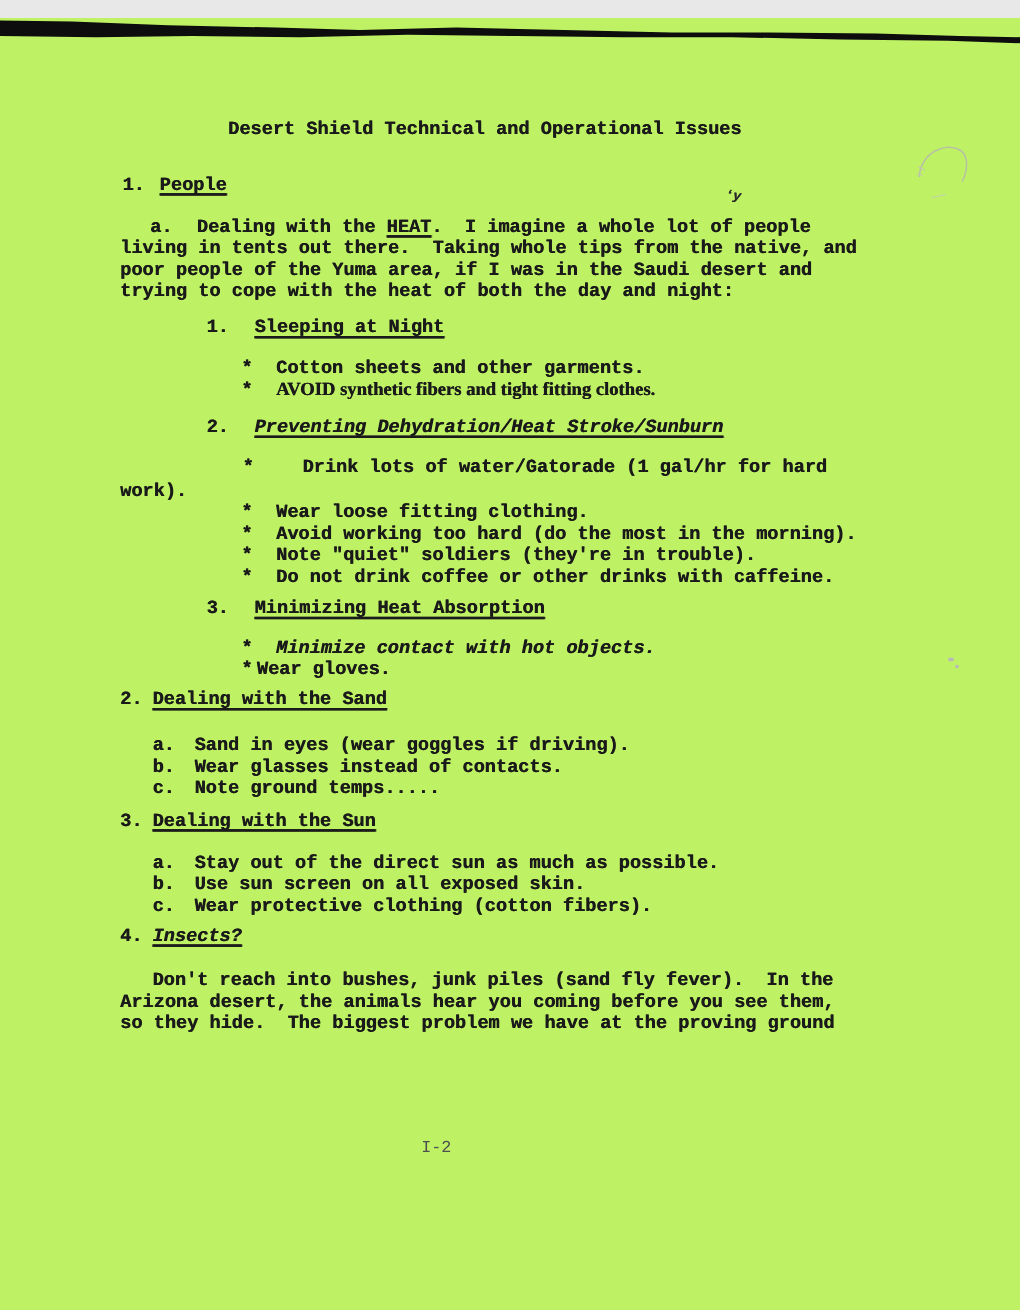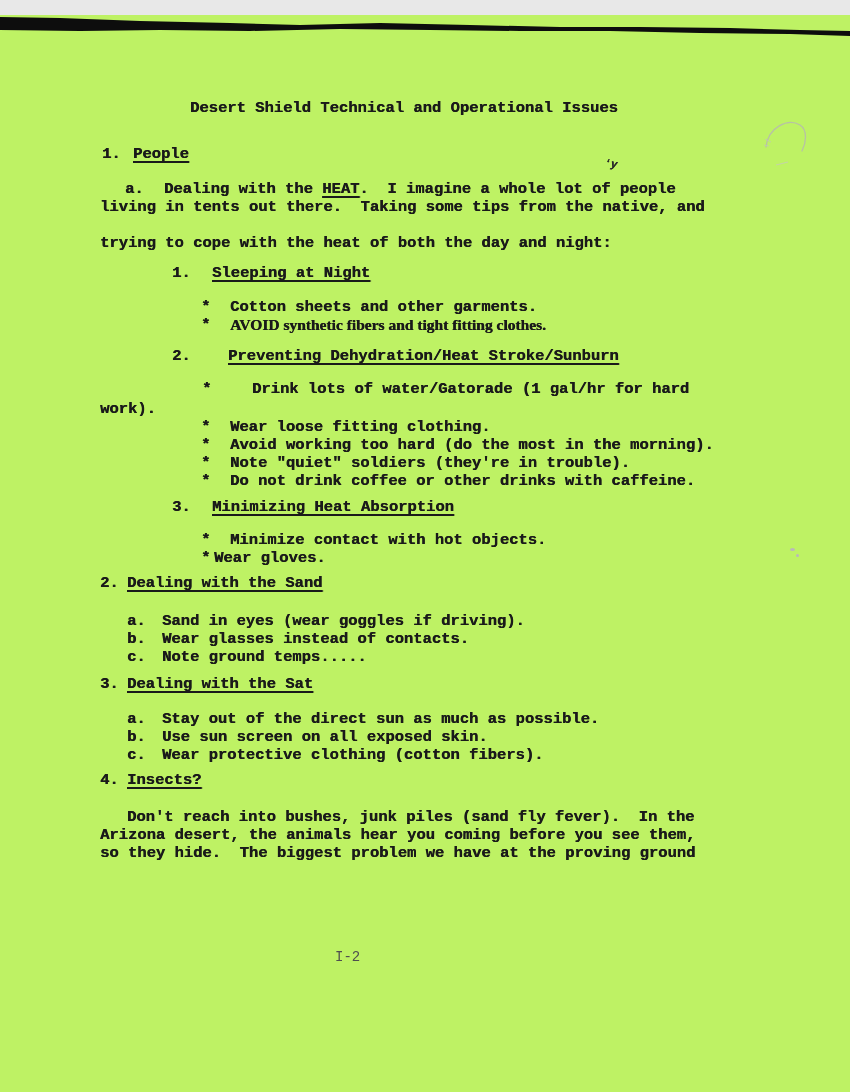--- a/index.html
+++ b/index.html
@@ -64,70 +64,71 @@
 
   <span class="t" style="left:190px; top:85px;">Desert Shield Technical and Operational Issues</span>
 
   <span class="t stray" style="left:604px; top:141px;">ʻy</span>
 
   <span class="t" style="left:102px; top:131px;">1.</span>
   <span class="t u" style="left:133px; top:131px;">People</span>
 
   <span class="t" style="left:125px; top:166px;">a.</span>
   <span class="t" style="left:164px; top:166px;"><span>Dealing with the </span><span class="u">HEAT</span><span>.  I imagine a whole lot of people</span></span>
-  <span class="t" style="left:100px; top:184px;">living in tents out there.  Taking some tips from the native, and</span>
+  <span class="t" style="left:100px; top:184px;">living in tents out there.  Taking whole tips from the native, and</span>
+  <span class="t" style="left:100px; top:202px;">poor people of the Yuma area, if I was in the Saudi desert and</span>
   <span class="t" style="left:100px; top:220px;">trying to cope with the heat of both the day and night:</span>
 
   <span class="t" style="left:172px; top:250px;">1.</span>
   <span class="t u" style="left:212px; top:250px;">Sleeping at Night</span>
   <span class="t" style="left:201px; top:284px;">*</span>
   <span class="t" style="left:230px; top:284px;">Cotton sheets and other garments.</span>
   <span class="t" style="left:201px; top:302px;">*</span>
   <span class="t" style="left:230px; top:302px;font-family:Liberation Serif, serif;">AVOID synthetic fibers and tight fitting clothes.</span>
 
   <span class="t" style="left:172px; top:333px;">2.</span>
-  <span class="t u" style="left:228px; top:333px;">Preventing Dehydration/Heat Stroke/Sunburn</span>
+  <span class="t u" style="left:212px; top:333px;font-style:italic;">Preventing Dehydration/Heat Stroke/Sunburn</span>
   <span class="t" style="left:202px; top:366px;">*</span>
   <span class="t" style="left:252px; top:366px;">Drink lots of water/Gatorade (1 gal/hr for hard</span>
   <span class="t" style="left:100px; top:386px;">work).</span>
   <span class="t" style="left:201px; top:404px;">*</span>
   <span class="t" style="left:230px; top:404px;">Wear loose fitting clothing.</span>
   <span class="t" style="left:201px; top:422px;">*</span>
   <span class="t" style="left:230px; top:422px;">Avoid working too hard (do the most in the morning).</span>
   <span class="t" style="left:201px; top:440px;">*</span>
   <span class="t" style="left:230px; top:440px;">Note "quiet" soldiers (they're in trouble).</span>
   <span class="t" style="left:201px; top:458px;">*</span>
   <span class="t" style="left:230px; top:458px;">Do not drink coffee or other drinks with caffeine.</span>
 
   <span class="t" style="left:172px; top:484px;">3.</span>
   <span class="t u" style="left:212px; top:484px;">Minimizing Heat Absorption</span>
   <span class="t" style="left:201px; top:517px;">*</span>
-  <span class="t" style="left:230px; top:517px;">Minimize contact with hot objects.</span>
+  <span class="t" style="left:230px; top:517px;font-style:italic;">Minimize contact with hot objects.</span>
   <span class="t" style="left:201px; top:535px;">*</span>
   <span class="t" style="left:214px; top:535px;">Wear gloves.</span>
 
   <span class="t" style="left:100px; top:560px;">2.</span>
   <span class="t u" style="left:127px; top:560px;">Dealing with the Sand</span>
   <span class="t" style="left:127px; top:598px;">a.</span>
   <span class="t" style="left:162px; top:598px;">Sand in eyes (wear goggles if driving).</span>
   <span class="t" style="left:127px; top:616px;">b.</span>
   <span class="t" style="left:162px; top:616px;">Wear glasses instead of contacts.</span>
   <span class="t" style="left:127px; top:634px;">c.</span>
   <span class="t" style="left:162px; top:634px;">Note ground temps.....</span>
 
   <span class="t" style="left:100px; top:661px;">3.</span>
-  <span class="t u" style="left:127px; top:661px;">Dealing with the Sat</span>
+  <span class="t u" style="left:127px; top:661px;">Dealing with the Sun</span>
   <span class="t" style="left:127px; top:696px;">a.</span>
   <span class="t" style="left:162px; top:696px;">Stay out of the direct sun as much as possible.</span>
   <span class="t" style="left:127px; top:714px;">b.</span>
   <span class="t" style="left:162px; top:714px;">Use sun screen on all exposed skin.</span>
   <span class="t" style="left:127px; top:732px;">c.</span>
   <span class="t" style="left:162px; top:732px;">Wear protective clothing (cotton fibers).</span>
 
   <span class="t" style="left:100px; top:757px;">4.</span>
-  <span class="t u" style="left:127px; top:757px;">Insects?</span>
+  <span class="t u" style="left:127px; top:757px;font-style:italic;">Insects?</span>
   <span class="t" style="left:127px; top:794px;">Don't reach into bushes, junk piles (sand fly fever).  In the</span>
   <span class="t" style="left:100px; top:812px;">Arizona desert, the animals hear you coming before you see them,</span>
   <span class="t" style="left:100px; top:830px;">so they hide.  The biggest problem we have at the proving ground</span>
 
-  <span class="t footer-text" style="left:335px; top:934px;">I-2</span>
+  <span class="t footer-text" style="left:351px; top:934px;">I-2</span>
 
 </div>
 
 </body></html>

